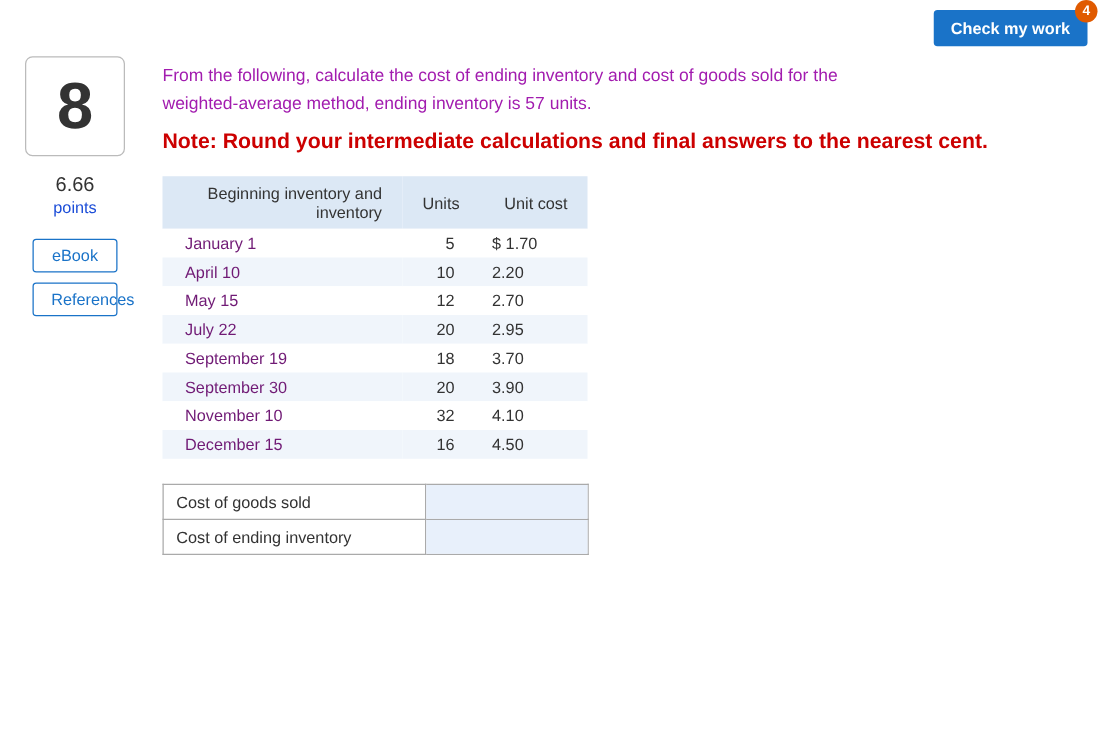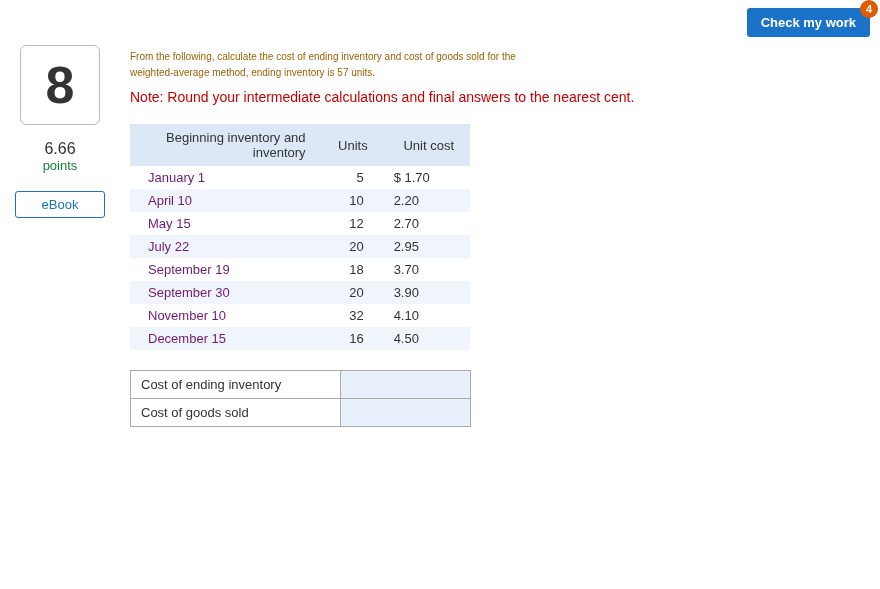--- a/index.html
+++ b/index.html
@@ -79,52 +79,52 @@
     }
     .points-value {
       font-size: 16px;
       font-weight: normal;
       color: #333;
       text-align: center;
       line-height: 1.2;
     }
     .points-label {
       font-size: 13px;
-      color: #15803d;
+      color: #1d4ed8;
       text-align: center;
       margin-bottom: 18px;
     }
     .sidebar-btn {
       border: 1px solid #1a73c8;
       color: #1a73c8;
       background: #fff;
       padding: 5px 14px;
       border-radius: 3px;
       cursor: pointer;
       font-size: 13px;
       margin-bottom: 8px;
-      width: 90px;
+      width: 68px;
       text-align: center;
     }
 
     
     .content-area {
       flex: 1;
       padding: 8px 20px 20px 10px;
     }
     .question-text {
-      font-size: 10px;
-      color: #a16207;
+      font-size: 14px;
+      color: #a21caf;
       line-height: 1.6;
       margin-bottom: 6px;
     }
     .note-text {
       color: #c00;
-      font-weight: normal;
-      font-size: 14px;
+      font-weight: bold;
+      font-size: 17px;
       margin-bottom: 16px;
       line-height: 1.5;
     }
 
     
     .inventory-table {
       border-collapse: collapse;
       margin-bottom: 20px;
       min-width: 340px;
     }
@@ -207,20 +207,23 @@
 <div class="main-layout">
 
   <div class="left-sidebar">
     <div class="question-number-box">
       <span>8</span>
     </div>
     <div class="points-value">6.66</div>
     <div class="points-label">points</div>
     <button class="sidebar-btn">
       <span>eBook</span>
+    </button>
+    <button class="sidebar-btn">
+      <span>References</span>
     </button>
   </div>
 
   <div class="content-area">
     <p class="question-text">
       <span>From the following, calculate the cost of ending inventory and cost of goods sold for the</span><br>
       <span>weighted-average method, ending inventory is 57 units.</span>
     </p>
     <p class="note-text">Note: Round your intermediate calculations and final answers to the nearest cent.</p>
 
@@ -275,27 +278,27 @@
             <td class="date-cell">December 15</td>
             <td class="num-cell">16</td>
             <td class="cost-cell">4.50</td>
           </tr>
         </tbody>
     </table>
 
     <table class="result-table">
       <tbody>
         <tr>
-          <td class="label-cell">Cost of ending inventory</td>
+          <td class="label-cell">Cost of goods sold</td>
           <td class="input-cell">
             <input type="text" style="">
           </td>
         </tr>
         <tr>
-          <td class="label-cell">Cost of goods sold</td>
+          <td class="label-cell">Cost of ending inventory</td>
           <td class="input-cell">
             <input type="text" style="">
           </td>
         </tr>
       </tbody>
     </table>
 
   </div>
 </div>
 

